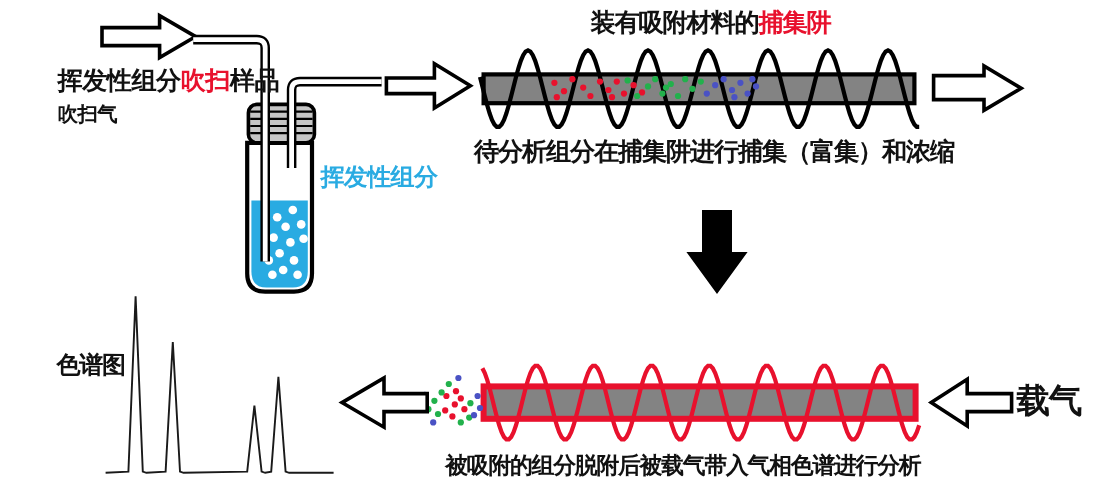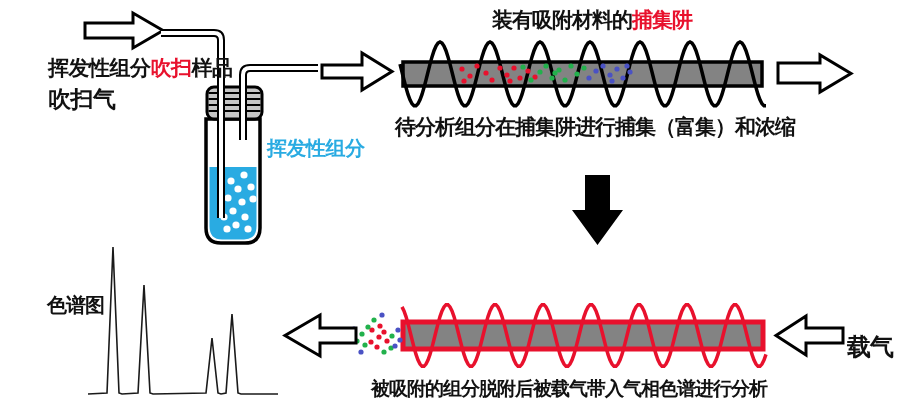--- a/index.html
+++ b/index.html
@@ -135,29 +135,29 @@
         <circle cx="347" cy="336" r="2.6" fill="#4a52c4"></circle>
       </g>
     <polygon points="356,328 320,328 320,315 285,335.5 320,356 320,343 356,343" fill="#fff" stroke="#000" stroke-width="3" stroke-linejoin="miter"></polygon>
 
     <path id="chrom-trace" fill="none" stroke="#1a1a1a" stroke-width="1.6" d="M88,394L107,393L113,247L119,393L122,394L138,393L144,285L150,393L153,394L206,393L212,338L218,393L221,394L226,393L232,314L238,393L241,394L278,394"></path>
   </svg>
 
   <div class="txt" style="left:48px;top:56px;font-size:21px">
     <span>挥发性组分</span><span class="red">吹扫</span><span>样品</span>
   </div>
-  <div class="txt" style="left:48px;top:86px;font-size:23px">吹扫气</div>
+  <div class="txt" style="left:48px;top:86px;font-size:17px">吹扫气</div>
 
   <div class="txt cyan" style="left:267px;top:137px;font-size:20px">挥发性组分</div>
 
   <div class="txt" style="left:492px;top:8px;font-size:21px;letter-spacing:-1px">
     <span>装有吸附材料的</span><span class="red">捕集阱</span>
   </div>
 
   <div class="txt" style="left:395px;top:115px;font-size:21px;letter-spacing:-1px">待分析组分在捕集阱进行捕集（富集）和浓缩</div>
 
 
   <div class="txt" style="left:371px;top:378px;font-size:19px;letter-spacing:-1px">被吸附的组分脱附后被载气带入气相色谱进行分析</div>
 
-  <div class="txt" style="left:847px;top:333px;font-size:24px;letter-spacing:-1px">载气</div>
+  <div class="txt" style="left:847px;top:318px;font-size:28px;letter-spacing:-1px">载气</div>
 
   <div class="txt" style="left:47px;top:294px;font-size:20px;letter-spacing:-1px">色谱图</div>
 </div>
 
 </body></html>

